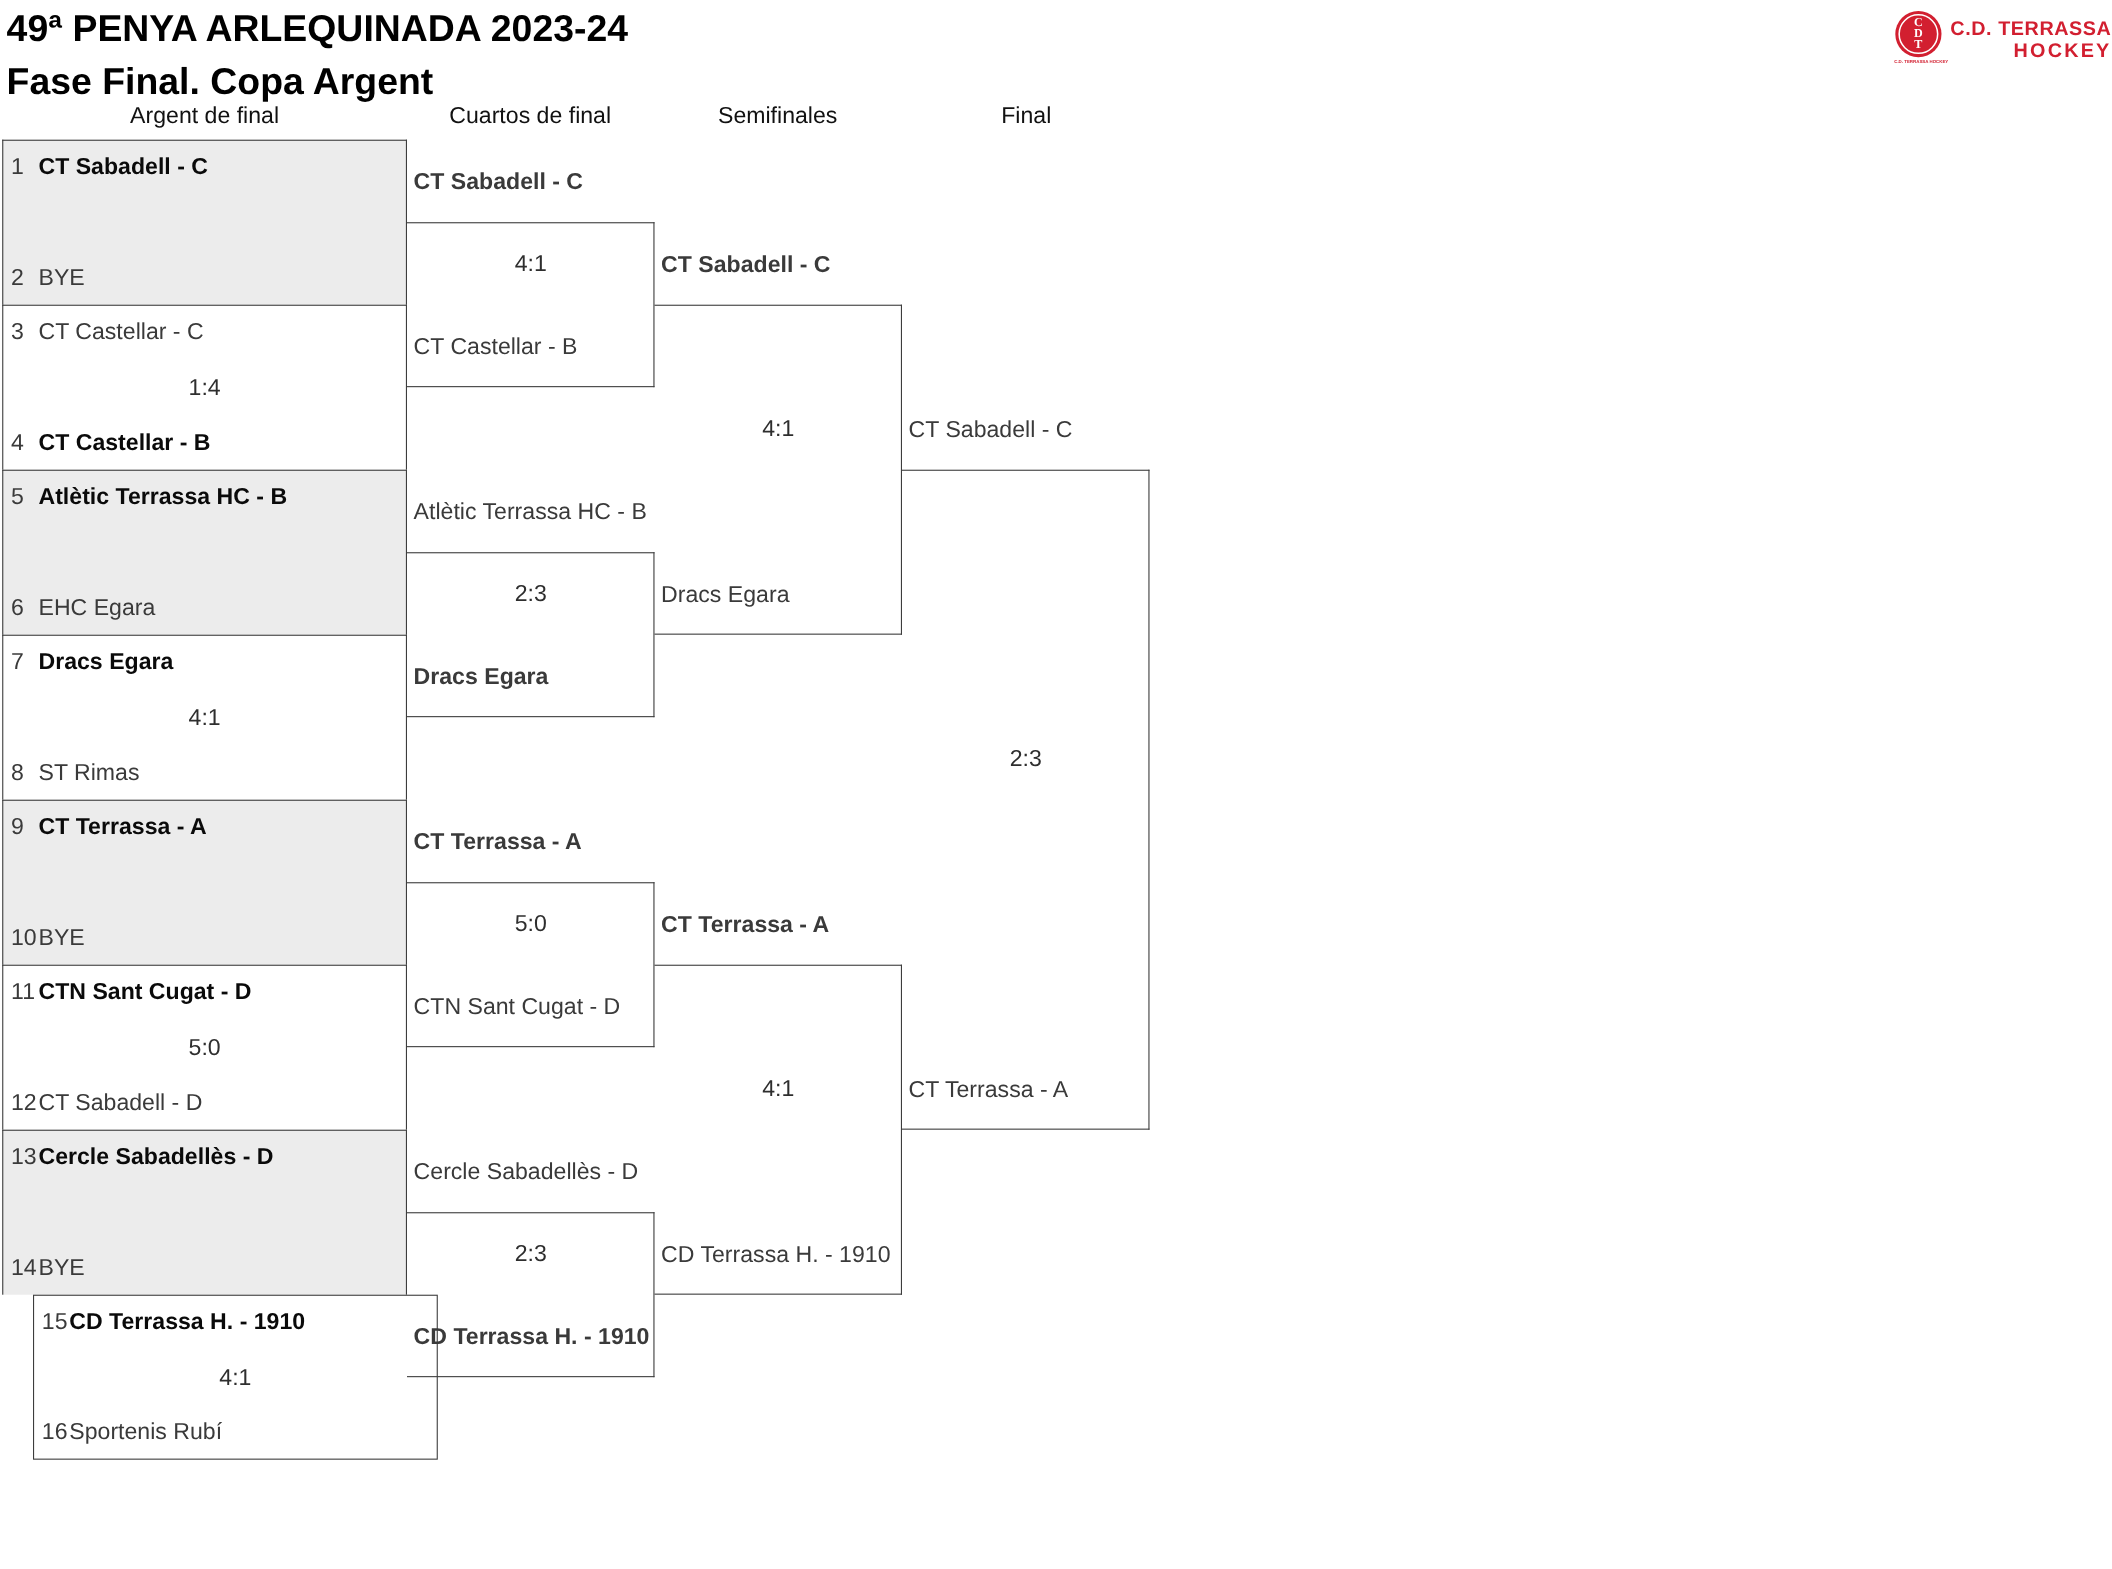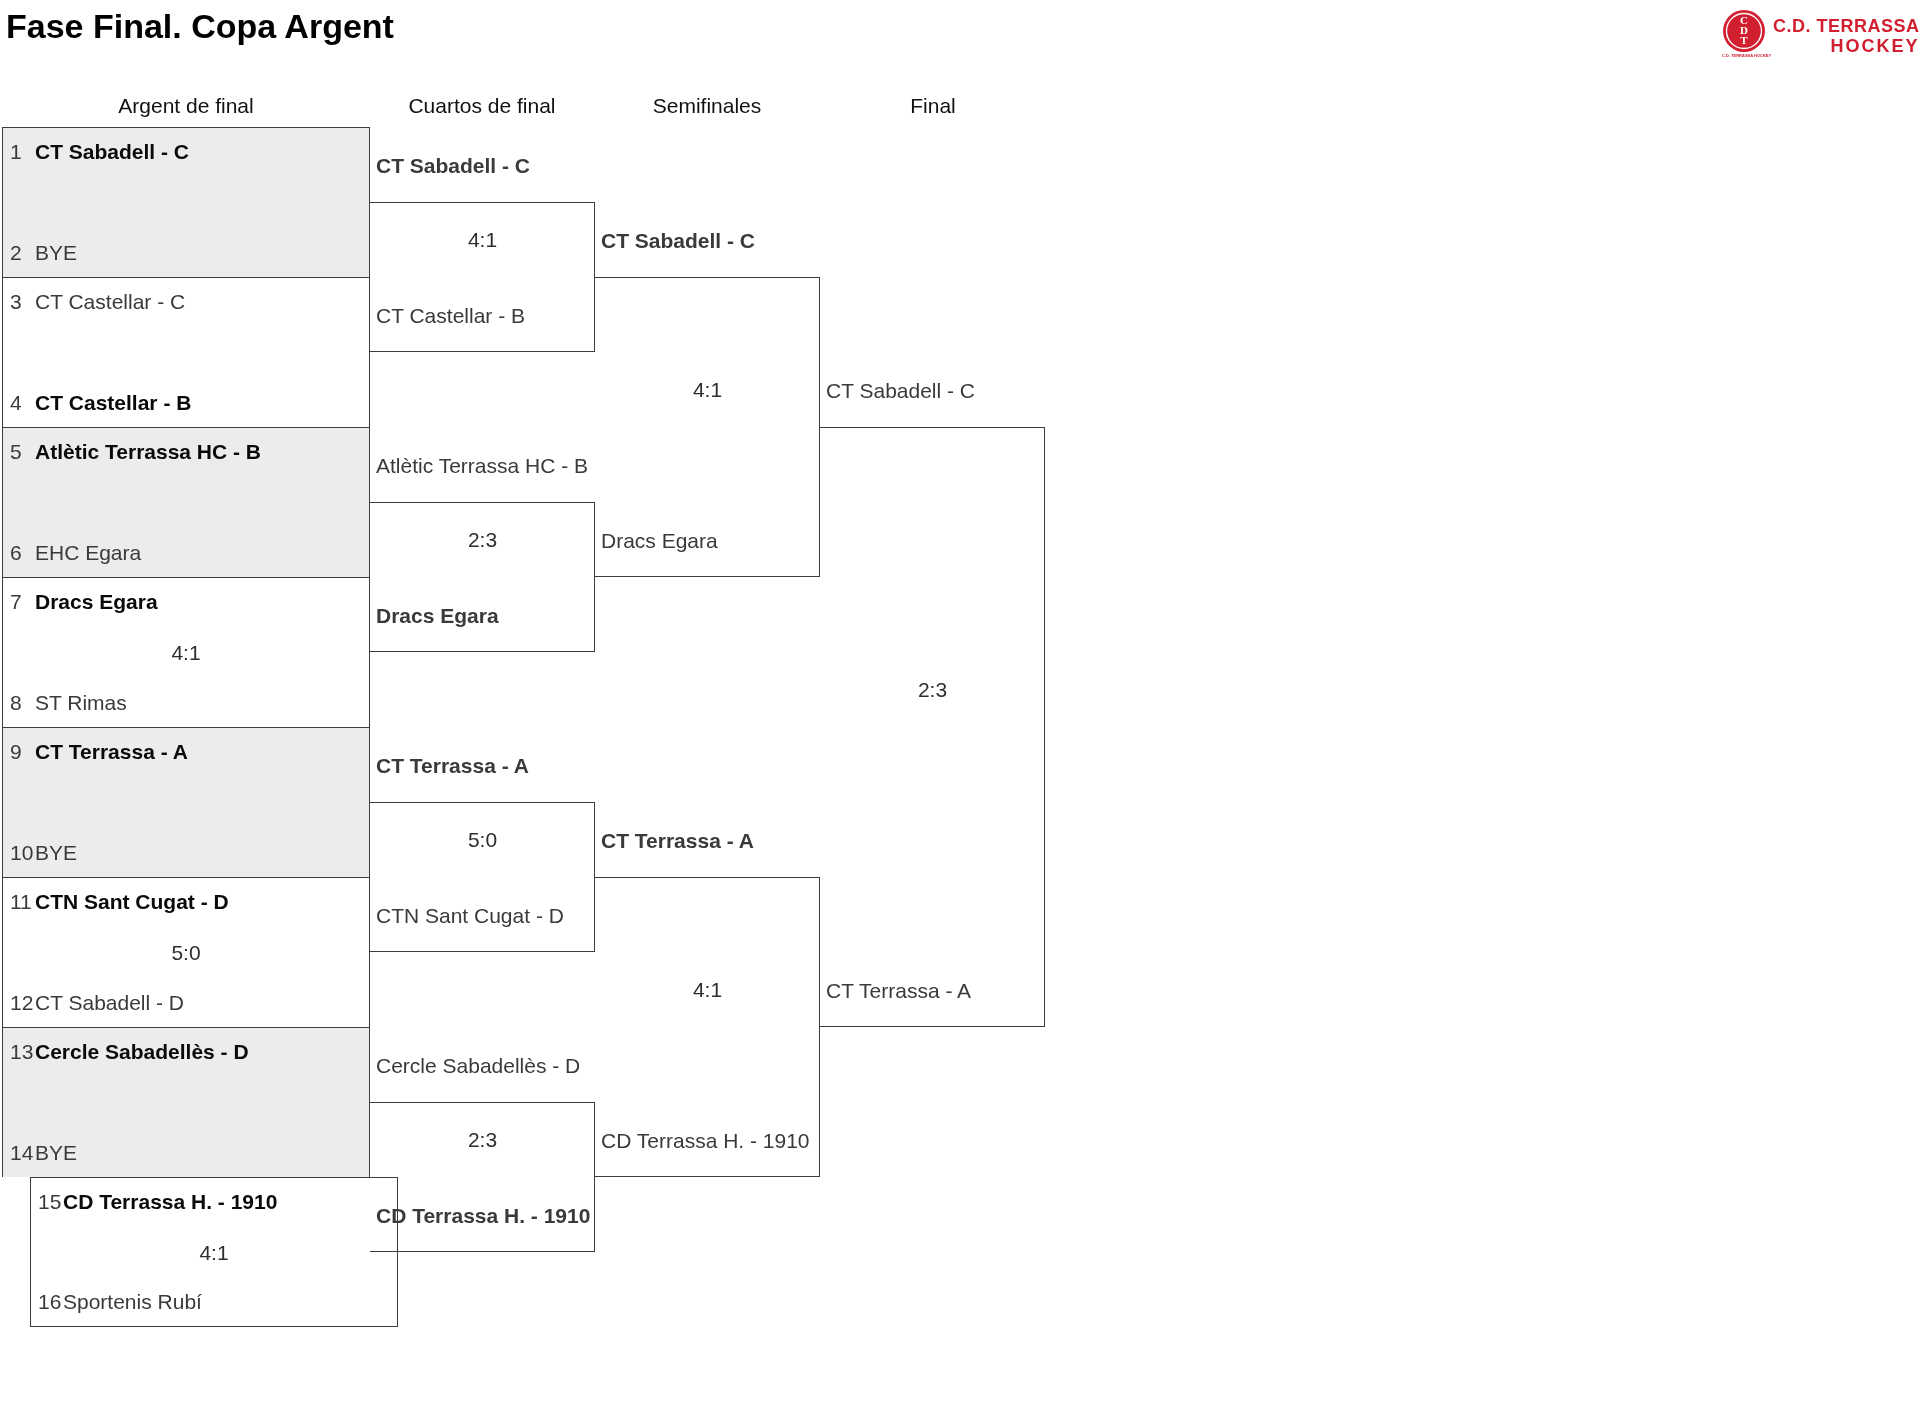--- a/index.html
+++ b/index.html
@@ -74,20 +74,21 @@
   }
   .b-score{
     position:absolute;height:30px;line-height:30px;width:225px;
     text-align:center;font-size:21px;color:#2e2e2e;
   }
 </style>
 </head>
 <body>
 
 <div class="title">
+  <div>49ª PENYA ARLEQUINADA 2023-24</div>
   <div>Fase Final. Copa Argent</div>
 </div>
 
 <div class="logo">
   <span>
     <svg width="44" height="44" viewBox="0 0 44 44">
       <circle cx="22" cy="22" r="21" fill="#d21f30"></circle>
       <circle cx="22" cy="22" r="17.5" fill="none" stroke="#ffffff" stroke-width="1.4"></circle>
       <text x="22" y="15" text-anchor="middle" fill="#ffffff" font-size="11" font-weight="bold" font-family="Liberation Serif, serif">C</text>
       <text x="22" y="25" text-anchor="middle" fill="#ffffff" font-size="11" font-weight="bold" font-family="Liberation Serif, serif">D</text>
@@ -116,20 +117,21 @@
     <span class="seed">2</span>
     <span class="tname">BYE</span>
   </div>
 </div>
 
 <div class="match" style="top:277px;">
   <div class="team-row t1">
     <span class="seed">3</span>
     <span class="tname">CT Castellar - C</span>
   </div>
+  <div class="m-score">1:4</div>
   <div class="team-row t2">
     <span class="seed">4</span>
     <span class="tname bold-team">CT Castellar - B</span>
   </div>
 </div>
 
 <div class="match shade" style="top:427px;">
   <div class="team-row t1">
     <span class="seed">5</span>
     <span class="tname bold-team">Atlètic Terrassa HC - B</span>

